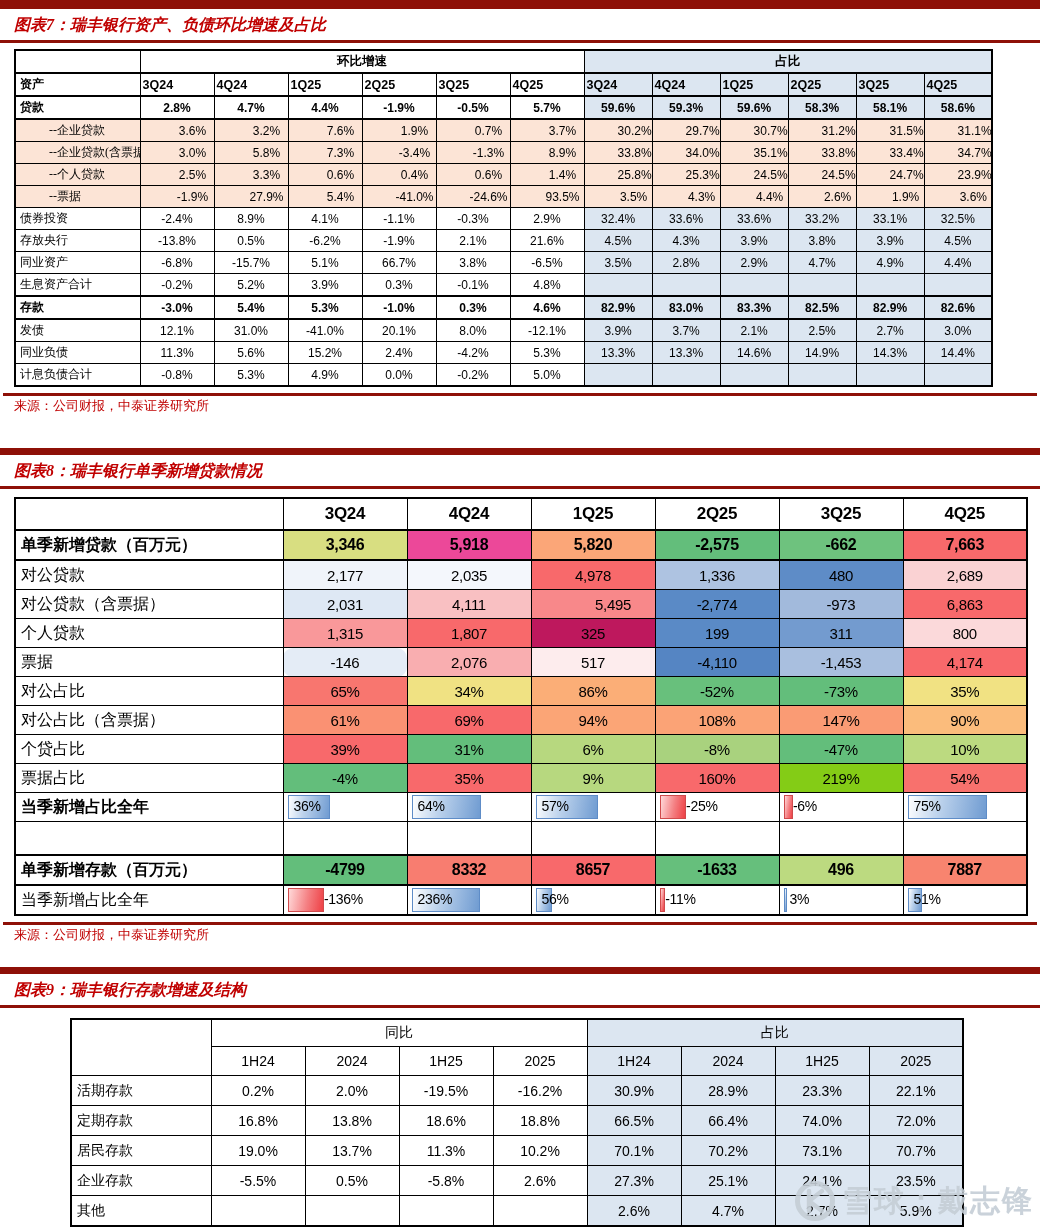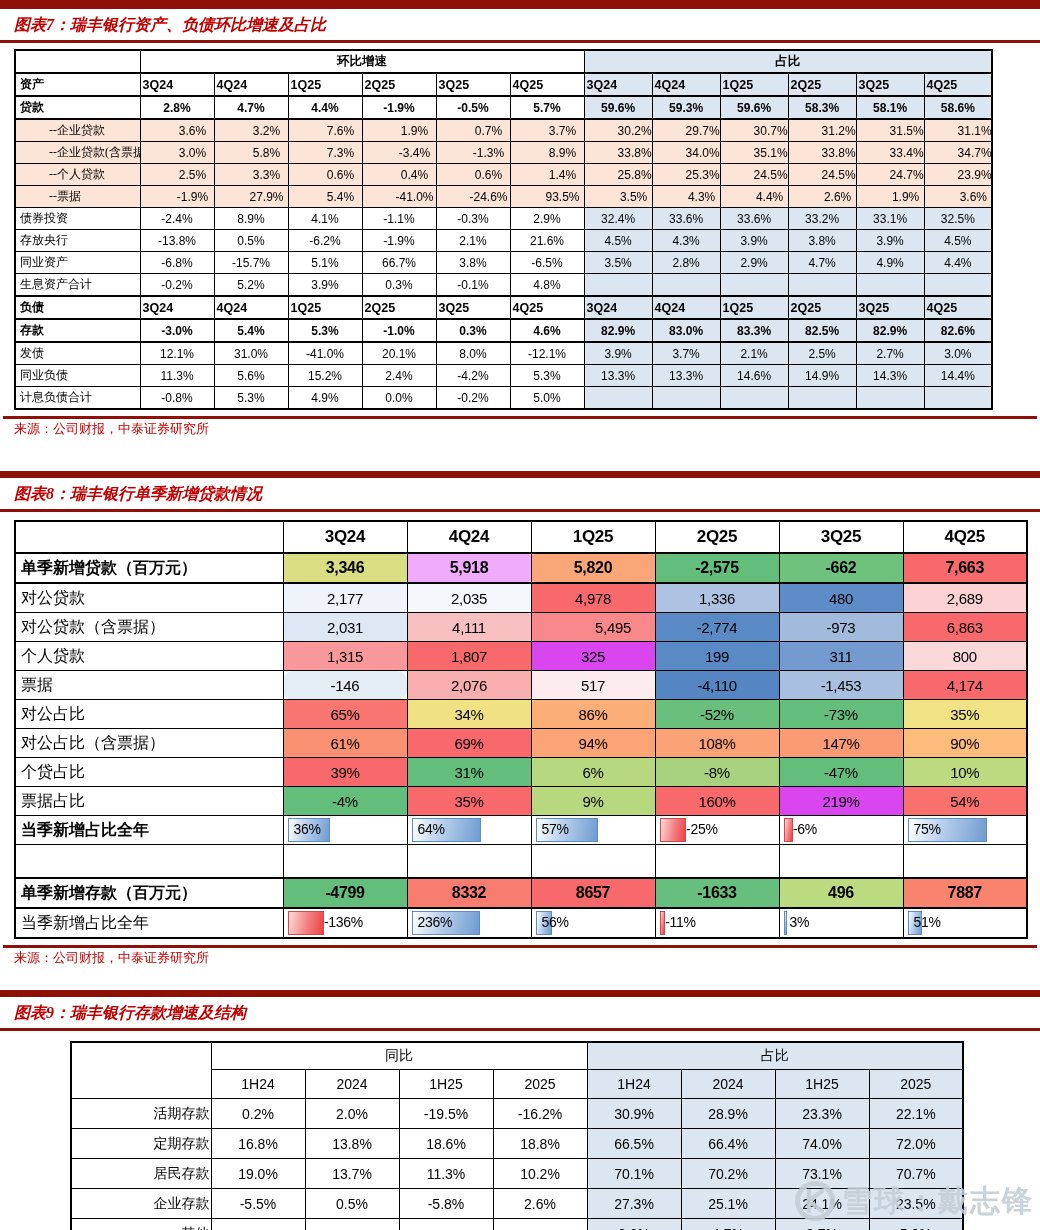--- a/index.html
+++ b/index.html
@@ -41,21 +41,21 @@
   .bar{position:absolute;left:4px;top:2px;bottom:2px;width:var(--w);}
   .bar.pos{background:linear-gradient(100deg,#ffffff 0%,#bcd2ec 40%,#6f9bd1 100%);border:1px solid #5E8CC7;}
   .bar.neg{background:linear-gradient(100deg,#ffd9d9 0%,#f47e81 55%,#ee4045 100%);border:1px solid #D04A4C;}
   .barv{position:absolute;top:0;line-height:26px;font-size:14px;}
   .barv.posv{left:10px;}
   .barv.negv{left:calc(var(--w) + 6px);}
 
   
   #t9{margin:10px 0 0 70px;width:892px;border:2px solid #000;font-size:14px;}
   #t9 td{height:27px;text-align:center;font-family:"Liberation Sans","DejaVu Sans",sans-serif;}
-  #t9 .lab9{text-align:right;padding-left:5px;font-family:Liberation Sans, sans-serif;}
+  #t9 .lab9{text-align:left;padding-left:5px;font-family:Liberation Sans, sans-serif;}
   #t9 .band9{font-weight:normal;font-family:"Liberation Serif",serif;height:24px;margin-left:12px;}
   #t9 .qh9{height:26px;}
   #t9 .blue{background:#DCE6F1;}
 
   .sec2{margin-top:34px;}
   .sec3{margin-top:24px;}
 
   .watermark{position:absolute;right:6px;bottom:8px;display:flex;align-items:center;gap:6px;
              color:#C5CED6;font-size:30px;font-weight:bold;letter-spacing:2px;opacity:.9;
              font-family:"Liberation Serif",serif;pointer-events:none;}
@@ -233,35 +233,20 @@
             <td class="num">3.9%</td>
             <td class="num">0.3%</td>
             <td class="num">-0.1%</td>
             <td class="num">4.8%</td>
             <td class="num blue"></td>
             <td class="num blue"></td>
             <td class="num blue"></td>
             <td class="num blue"></td>
             <td class="num blue"></td>
             <td class="num blue"></td>
-          </tr>
-          <tr class="hv">
-            <td class="lab b">负债</td>
-            <td class="qh">3Q24</td>
-            <td class="qh">4Q24</td>
-            <td class="qh">1Q25</td>
-            <td class="qh">2Q25</td>
-            <td class="qh">3Q25</td>
-            <td class="qh">4Q25</td>
-            <td class="qh blue">3Q24</td>
-            <td class="qh blue">4Q24</td>
-            <td class="qh blue">1Q25</td>
-            <td class="qh blue">2Q25</td>
-            <td class="qh blue">3Q25</td>
-            <td class="qh blue">4Q25</td>
           </tr>
           <tr class="hv">
             <td class="lab b">存款</td>
             <td class="num b">-3.0%</td>
             <td class="num b">5.4%</td>
             <td class="num b">5.3%</td>
             <td class="num b">-1.0%</td>
             <td class="num b">0.3%</td>
             <td class="num b">4.6%</td>
             <td class="num blue b">82.9%</td>
@@ -342,21 +327,21 @@
             <td class="qh8">3Q24</td>
             <td class="qh8">4Q24</td>
             <td class="qh8">1Q25</td>
             <td class="qh8">2Q25</td>
             <td class="qh8">3Q25</td>
             <td class="qh8">4Q25</td>
           </tr>
           <tr class="hv">
             <td class="lab8 b">单季新增贷款（百万元）</td>
             <td class="num8 b" style="background: rgb(216, 222, 129);">3,346</td>
-            <td class="num8 b" style="background: #f0abfc;">5,918</td>
+            <td class="num8 b" style="background: #ec4899;">5,918</td>
             <td class="num8 b" style="background: rgb(251, 166, 120);">5,820</td>
             <td class="num8 b" style="background: rgb(99, 190, 123);">-2,575</td>
             <td class="num8 b" style="background: rgb(110, 194, 126);">-662</td>
             <td class="num8 b" style="background: rgb(248, 105, 107);">7,663</td>
           </tr>
           <tr>
             <td class="lab8">对公贷款</td>
             <td class="num8" style="background: rgb(240, 244, 250);">2,177</td>
             <td class="num8" style="background: rgb(244, 247, 252);">2,035</td>
             <td class="num8" style="background: rgb(248, 105, 107);">4,978</td>
@@ -370,21 +355,21 @@
             <td class="num8" style="background: rgb(249, 192, 194);">4,111</td>
             <td class="num8" style="background: rgb(248, 136, 138); padding-left: 41px;">5,495</td>
             <td class="num8" style="background: rgb(90, 138, 198);">-2,774</td>
             <td class="num8" style="background: rgb(162, 186, 220);">-973</td>
             <td class="num8" style="background: rgb(248, 105, 107);">6,863</td>
           </tr>
           <tr>
             <td class="lab8">个人贷款</td>
             <td class="num8" style="background: rgb(249, 152, 154);">1,315</td>
             <td class="num8" style="background: rgb(248, 105, 107);">1,807</td>
-            <td class="num8" style="background: #d946ef;">325</td>
+            <td class="num8" style="background: #be185d;">325</td>
             <td class="num8" style="background: rgb(90, 138, 198);">199</td>
             <td class="num8" style="background: rgb(115, 155, 207);">311</td>
             <td class="num8" style="background: rgb(251, 217, 218);">800</td>
           </tr>
           <tr>
             <td class="lab8">票据</td>
             <td class="num8" style="background: rgb(228, 236, 246); border-radius: 10px;">-146</td>
             <td class="num8" style="background: rgb(249, 174, 176);">2,076</td>
             <td class="num8" style="background: rgb(253, 236, 237);">517</td>
             <td class="num8" style="background: rgb(85, 133, 195); margin-top: 8px;">-4,110</td>
@@ -417,21 +402,21 @@
             <td class="num8" style="background: rgb(169, 210, 126);">-8%</td>
             <td class="num8" style="background: rgb(99, 190, 123);">-47%</td>
             <td class="num8" style="background: rgb(188, 218, 128);">10%</td>
           </tr>
           <tr>
             <td class="lab8">票据占比</td>
             <td class="num8" style="background: rgb(99, 190, 123);">-4%</td>
             <td class="num8" style="background: rgb(248, 105, 107);">35%</td>
             <td class="num8" style="background: rgb(183, 216, 127);">9%</td>
             <td class="num8" style="background: rgb(248, 105, 107);">160%</td>
-            <td class="num8" style="background: #d946ef;">219%</td>
+            <td class="num8" style="background: #84cc16;">219%</td>
             <td class="num8" style="background: rgb(248, 113, 109);">54%</td>
           </tr>
           <tr>
             <td class="lab8 b">当季新增占比全年</td>
             <td class="barcell">
               <div class="bar pos" style="--w: 33%;"></div>
               <span class="barv posv" style="--w: 33%;">36%</span>
             </td>
             <td class="barcell">
               <div class="bar pos" style="--w: 55%;"></div>

